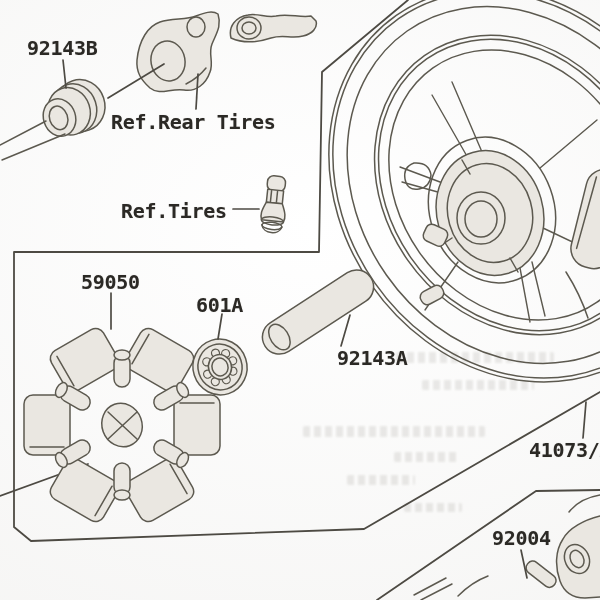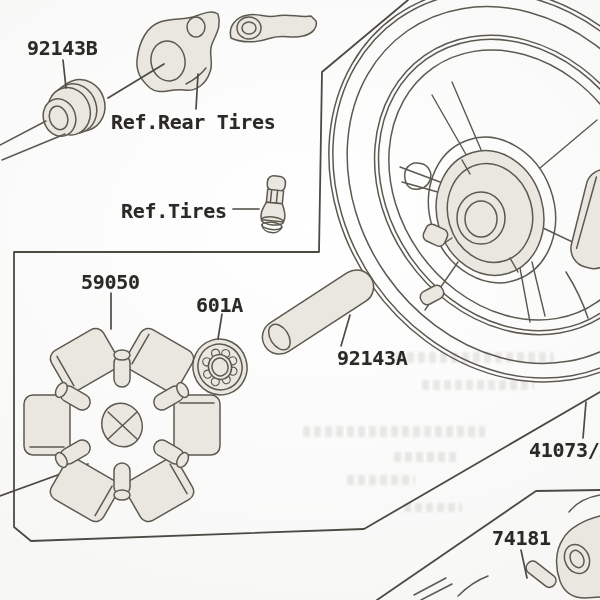--- a/index.html
+++ b/index.html
@@ -248,14 +248,14 @@
     </g>
   </svg>
 
   <div class="callout" style="left:27px;top:38px;">92143B</div>
   <div class="callout" style="left:111px;top:112px;">Ref.Rear Tires</div>
   <div class="callout" style="left:121px;top:201px;text-align:right;">Ref.Tires</div>
   <div class="callout" style="left:81px;top:272px;">59050</div>
   <div class="callout" style="left:196px;top:295px;">601A</div>
   <div class="callout" style="left:312px;top:348px;margin-left:25px;">92143A</div>
   <div class="callout" style="left:529px;top:440px;">41073/A</div>
-  <div class="callout" style="left:492px;top:528px;">74181</div>
+  <div class="callout" style="left:492px;top:528px;">92004</div>
 </div>
 
 </body></html>

